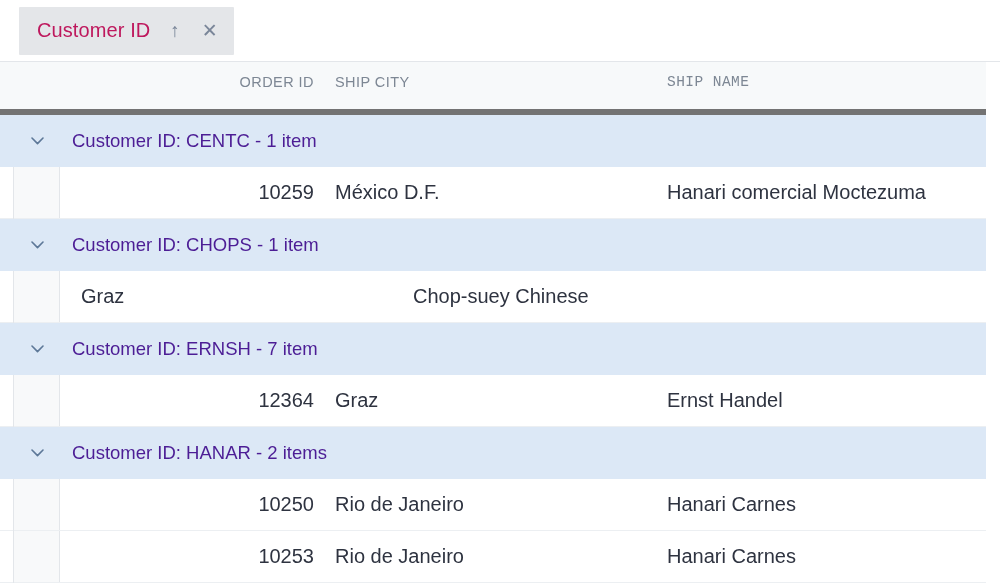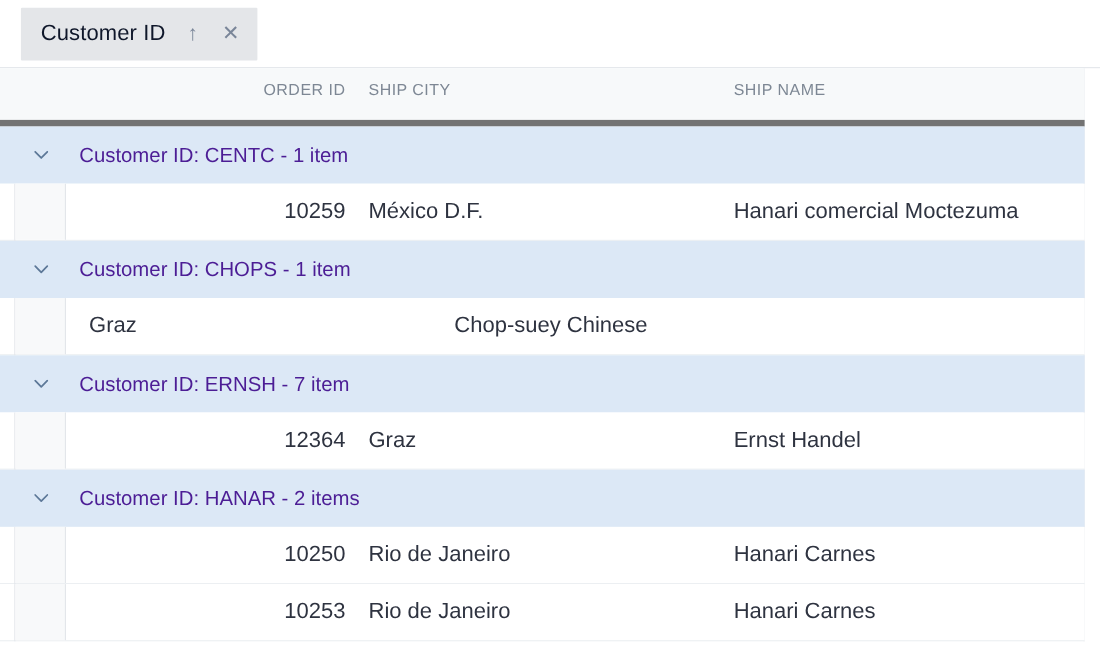--- a/index.html
+++ b/index.html
@@ -38,21 +38,21 @@
     display: inline-flex;
     align-items: center;
     background: #e4e6e9;
     height: 48px;
     padding: 0 16px 0 18px;
     box-sizing: border-box;
     border-radius: 1px;
   }
   .group-chip .chip-label {
     font-size: 20px;
-    color: #0f172a;
+    color: #be185d;
     letter-spacing: 0.1px;
     white-space: nowrap;
   }
   .group-chip .chip-sort {
     font-size: 19px;
     color: #7a8699;
     margin-left: 20px;
     line-height: 1;
     font-weight: 400;
   }
@@ -105,21 +105,21 @@
     color: #7d8794;
     letter-spacing: 0.45px;
     font-weight: 400;
     box-sizing: border-box;
     white-space: nowrap;
     line-height: 53px;
   }
   .th.indent { width: 46px; flex: 0 0 46px; }
   .th.order  { width: 254px; flex: 0 0 254px; text-align: right; padding-right: 0px; }
   .th.city   { width: 332px; flex: 0 0 332px; padding-left: 21px; }
-  .th.name   { flex: 1 1 auto; padding-left: 21px; }
+  .th.name   { flex: 1 1 auto; padding-left: 21px; font-family: Liberation Mono, monospace; }
 
   
   .group-row {
     height: 52px;
     background: #dce8f6;
     align-items: center;
   }
   .group-row .gutter { border-right: none; height: 52px; }
   .group-expander {
     width: 46px;

